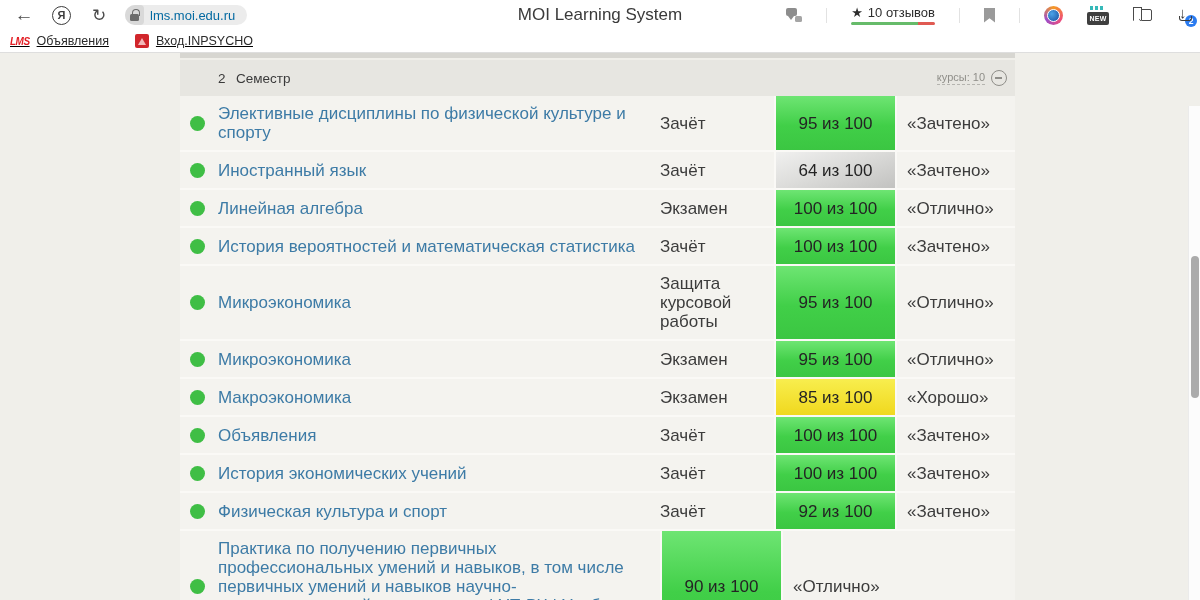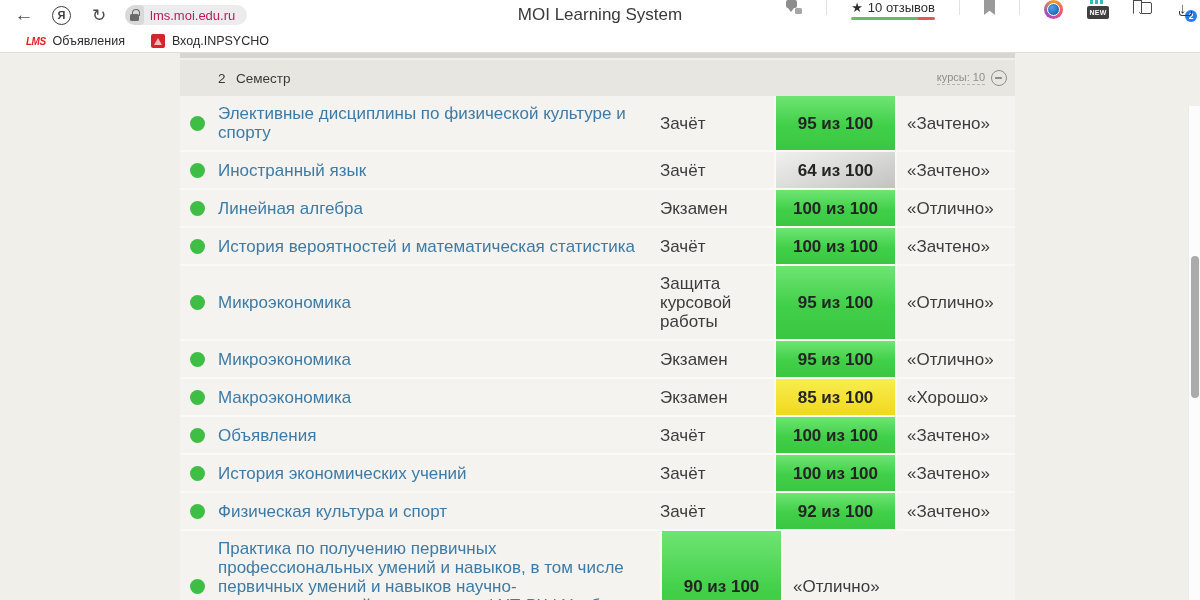--- a/index.html
+++ b/index.html
@@ -15,23 +15,23 @@
   .ya-logo { position:absolute; left:52px; width:19px; height:19px; border:1.7px solid #3c3c3c; border-radius:50%;
     font-size:11px; font-weight:bold; color:#3c3c3c; }
   .refresh { position:absolute; left:88px; width:22px; font-family:"DejaVu Sans",sans-serif; }
   .refresh::before { content:"↻"; font-size:17px; }
   .addr { position:absolute; left:125px; top:5px; width:122px; height:20px; background:#ececec; border-radius:10px;
     display:flex; align-items:center; }
   .lock-box { width:19px; height:20px; background:#d9d9d9; border-radius:10px 4px 4px 10px; display:flex; align-items:center; justify-content:center; }
   .lock { position:relative; width:9px; height:7px; background:#6b6b6b; border-radius:1.5px; margin-top:4px; }
   .lock::before { content:""; position:absolute; top:-5px; left:1.5px; width:6px; height:6px;
     border:1.5px solid #6b6b6b; border-bottom:none; border-radius:4px 4px 0 0; }
-  .url { color:#be185d; font-size:13px; padding-left:6px; }
+  .url { color:#0369a1; font-size:13px; padding-left:6px; }
   .tab-title { position:absolute; left:0; right:0; text-align:center; color:#3a3a3a; font-size:17px; pointer-events:none; }
-  .tb-right { position:absolute; right:6px; top:0; height:30px; display:flex; gap:24px; }
+  .tb-right { position:absolute; right:6px; top:0; height:30px; display:flex; align-items:center; gap:24px; }
   .sep { width:1px; height:15px; background:#e2e2e2; }
   
   .feedback { position:relative; width:16px; height:14px; cursor:pointer; }
   .feedback::before { content:""; position:absolute; left:0; top:0; width:11px; height:8px; background:#8d8d8d; border-radius:2px; }
   .feedback::after { content:""; position:absolute; left:2px; top:8px; width:0; height:0;
     border-left:3px solid transparent; border-right:3px solid transparent; border-top:4px solid #8d8d8d; }
   .feedback .mini { position:absolute; right:0; bottom:0; width:7px; height:6px; background:#a5a5a5; border-radius:1.5px; }
   
   .reviews { display:flex; flex-direction:column; cursor:pointer; }
   .reviews-line { display:flex; align-items:center; gap:5px; color:#2d2d2d; font-size:13px; }
@@ -57,22 +57,22 @@
   .coll .tag { position:absolute; left:0; top:0; width:9px; height:14px; border:1.7px solid #4a4a4a; background:#fff;
     clip-path:polygon(0 0,100% 0,100% 100%,50% 75%,0 100%); }
   
   .dl { position:relative; width:18px; height:20px; cursor:pointer; color:#3c3c3c; }
   .dl::before { content:"↓"; font-size:15px; font-weight:bold; position:absolute; left:3px; top:-1px; }
   .dl::after { content:""; position:absolute; left:3px; bottom:4px; width:11px; height:4px;
     border:1.5px solid #3c3c3c; border-top:none; border-radius:0 0 3px 3px; }
   .dl-badge { position:absolute; right:-3px; bottom:-2px; min-width:12px; height:12px; border-radius:50%;
     background:#2a7bf0; color:#fff; font-size:8.5px; font-weight:bold; display:flex; align-items:center; justify-content:center; }
   
-  .bookmarks { height:23px; display:flex; align-items:center; padding-left:26px; gap:26px;
-    border-bottom:1px solid #dedede; background:#fff; }
+  .bookmarks { height:23px; display:flex; align-items:center; padding-left:10px; gap:26px;
+    border-bottom:1px solid #dedede; background:#fff;text-decoration:underline; }
   .bm { display:flex; align-items:center; gap:7px; cursor:pointer; font-size:12.5px; color:#2b2b2b; }
   .lms-fav { color:#e31e24; font-weight:bold; font-size:10px; letter-spacing:-0.5px; font-style:italic; }
   .psy-fav { position:relative; width:14px; height:14px; background:#d1262c; border-radius:2px; display:flex; align-items:center; justify-content:center; }
   .psy-fav::before { content:""; width:0; height:0; border-left:4px solid transparent; border-right:4px solid transparent; border-bottom:7px solid #f3b9ba; }
 
   
   .page { position:absolute; top:53px; left:0; width:1200px; height:547px; background:#f0efea; overflow:hidden; }
   .content { position:absolute; left:180px; top:0; width:835px; }
   .prev-sliver { height:5px; background:#d7d6d1; margin-bottom:2px; }
   .sem-header { height:36px; background:#e7e6e1; display:flex; align-items:center; padding:0 8px 0 38px;
@@ -85,21 +85,21 @@
   .circle-ic.plus::after { content:""; position:absolute; left:6.2px; top:3px; width:1.6px; height:7px; background:#8f8e89; }
   .sem3 { margin-top:2px; }
 
   .row { display:flex; align-items:stretch; min-height:38px; background:#f4f3ef; border-bottom:2px solid #faf9f6; }
   .cell { display:flex; align-items:center; font-size:17px; line-height:19px; color:#3c3c3c; }
   .dot-cell { width:34px; justify-content:center; }
   .dot { width:15px; height:15px; border-radius:50%; background:#3fbe45; }
   .name-cell { width:446px; padding:8px 20px 8px 4px; }
   .name-cell a { color:#3d7ba6; text-decoration:none; cursor:pointer; }
   .type-cell { width:114px; padding:8px 6px 8px 0; }
-  .badge-cell { width:123px; justify-content:center; font-weight:bold; color:#242424; 
+  .badge-cell { width:123px; justify-content:center; font-weight:normal; color:#242424; 
     border-left:2px solid #faf9f6; border-right:2px solid #faf9f6; }
   .badge-green  { background:linear-gradient(180deg,#6ee573 0%,#41cf48 55%,#3bc642 100%); }
   .badge-gray   { background:linear-gradient(160deg,#f0f0ef 0%,#dddddb 45%,#c2c2c0 100%); }
   .badge-yellow { background:linear-gradient(180deg,#f8ee4e 0%,#f0d81e 100%); }
   .grade-cell { flex:1; padding-left:10px; }
 
   
   .scrollbar { position:absolute; right:0; top:53px; width:12px; height:547px; background:#fcfcfc; border-left:1px solid #ebebeb; }
   .scroll-thumb { position:absolute; left:2px; top:150px; width:8px; height:142px; background:#ababab; border-radius:4px; cursor:pointer; }
 </style>

